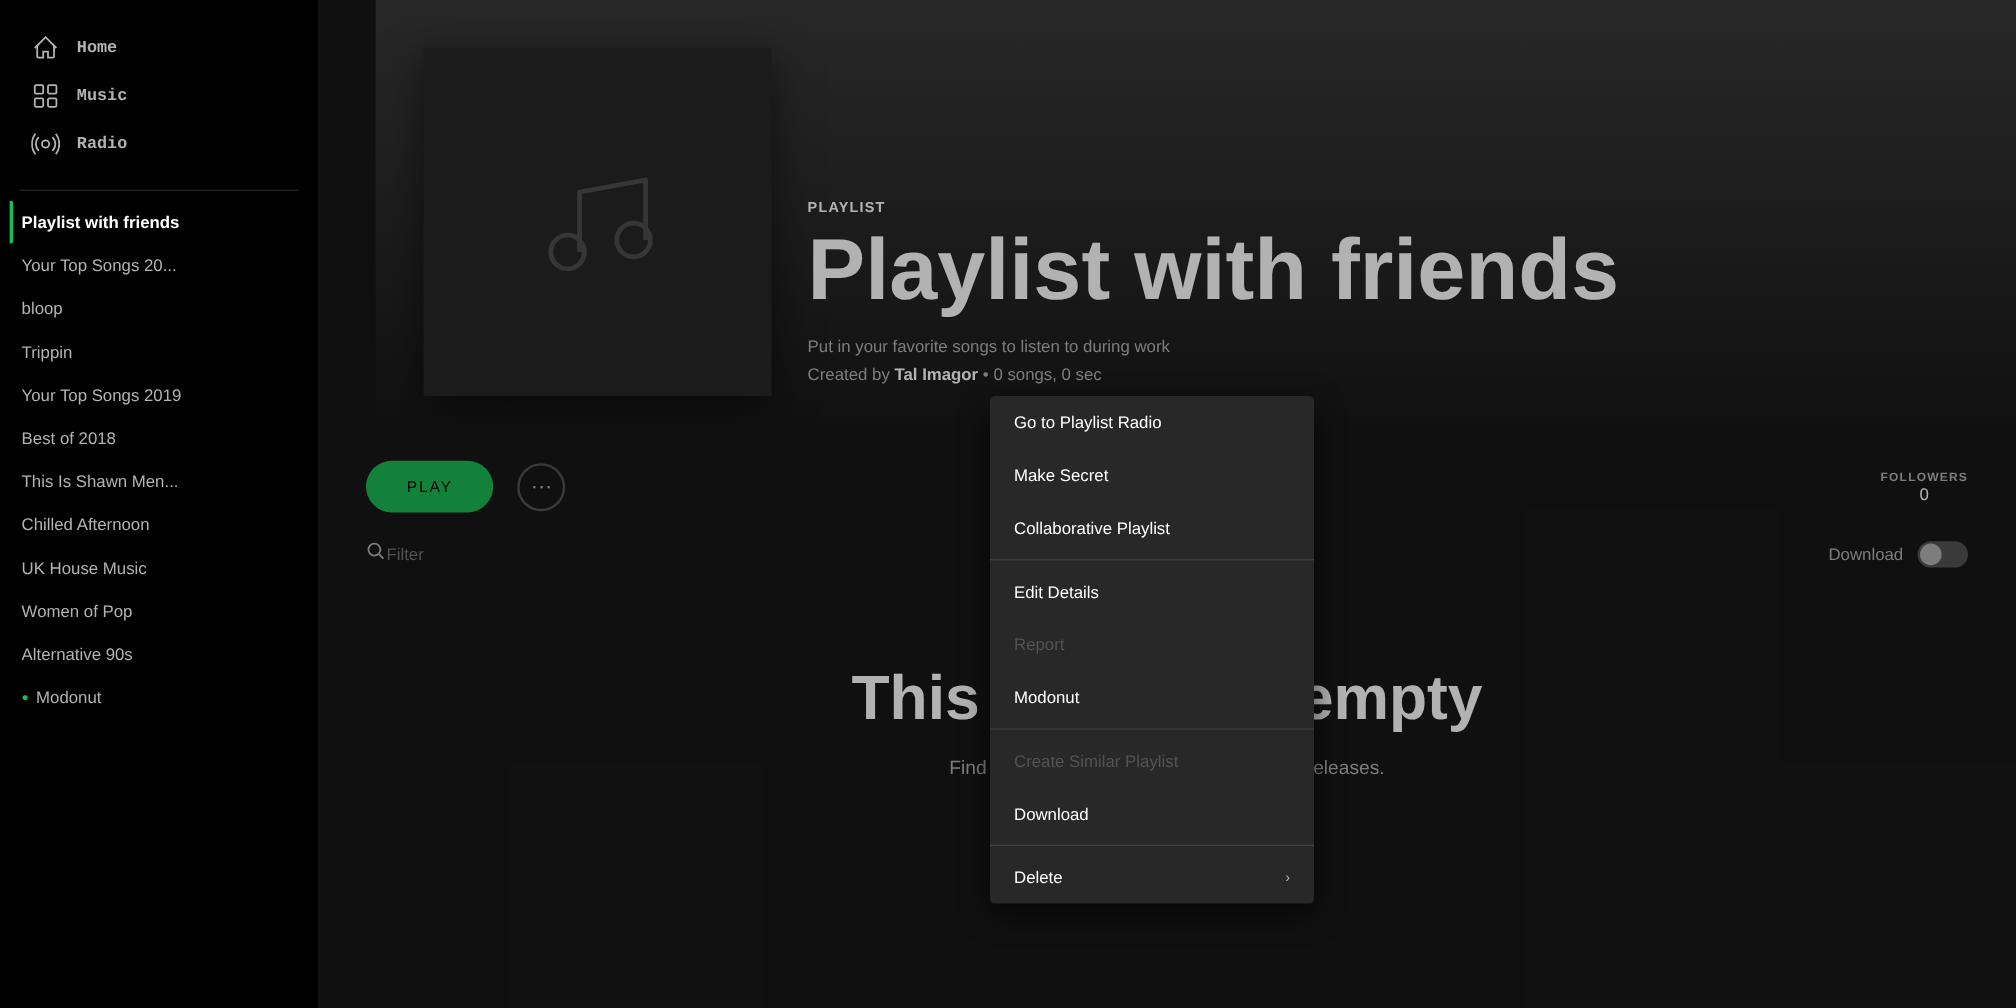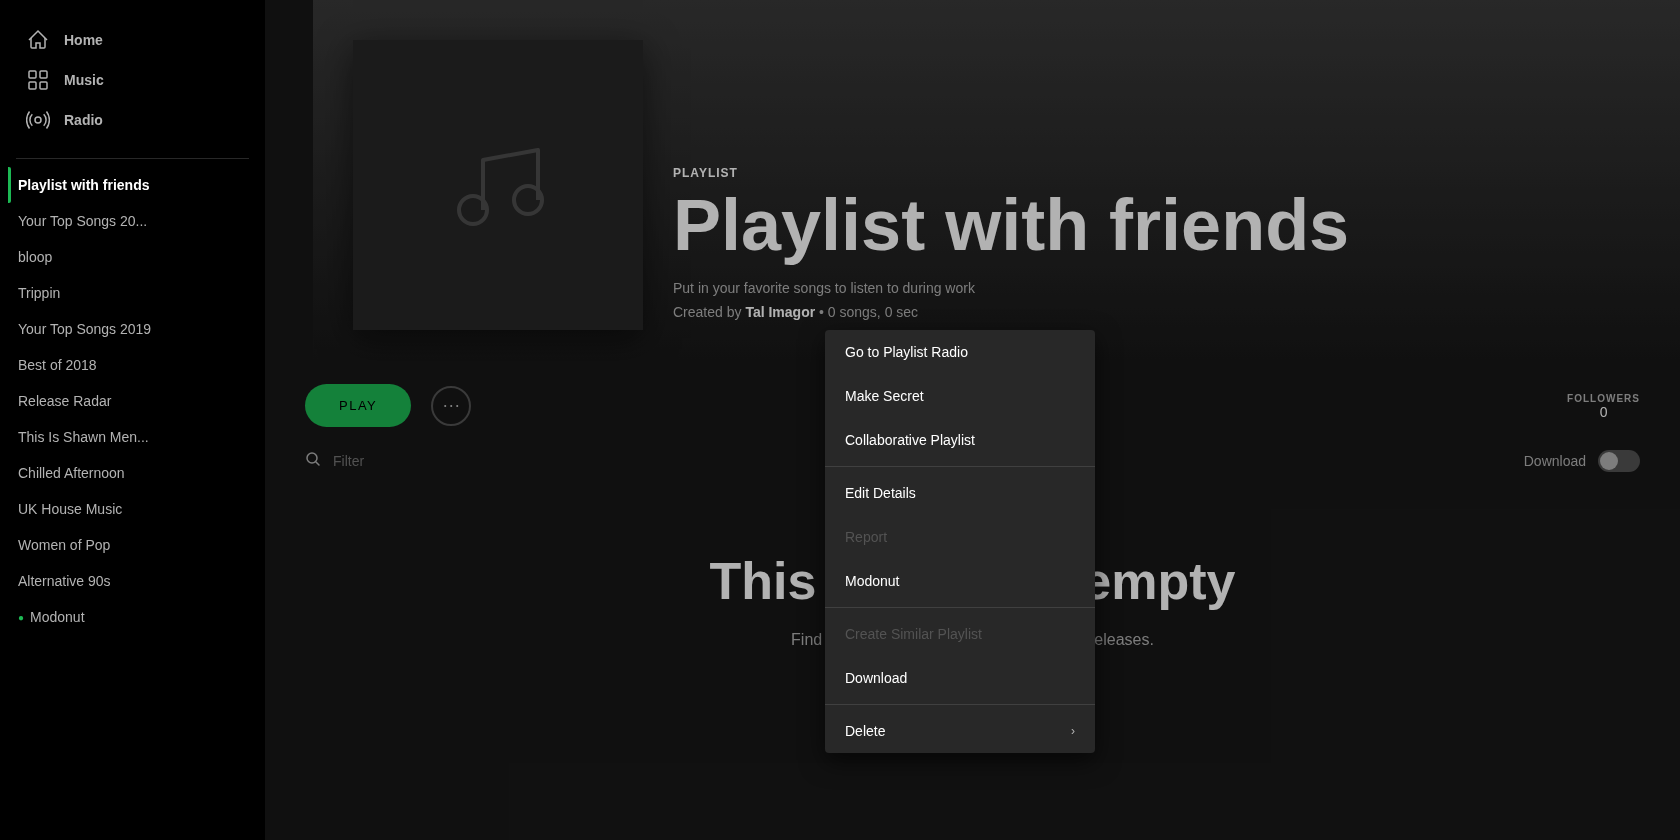--- a/index.html
+++ b/index.html
@@ -39,20 +39,21 @@
       display: flex;
       align-items: center;
       gap: 14px;
       padding: 8px 10px;
       border-radius: 4px;
       cursor: pointer;
       color: #b3b3b3;
       font-size: 14px;
       font-weight: 600;
       text-decoration: none;
+      font-family: Liberation Mono, monospace;
     }
 
     .nav-item .nav-icon {
       width: 24px;
       height: 24px;
       display: flex;
       align-items: center;
       justify-content: center;
       flex-shrink: 0;
     }
@@ -232,21 +233,21 @@
 
     .followers-count {
       font-size: 14px;
       color: #fff;
     }
 
     .filter-section {
       padding: 0 40px 20px;
       display: flex;
       align-items: center;
-      gap: 12px;
+      gap: 1px;
     }
 
     .filter-input {
       background: transparent;
       border: none;
       color: #b3b3b3;
       font-size: 14px;
       outline: none;
     }
 
@@ -435,23 +436,20 @@
       <div class="playlist-item">
         <span>Trippin</span>
       </div>
       <div class="playlist-item">
         <span>Your Top Songs 2019</span>
       </div>
       <div class="playlist-item">
         <span>Best of 2018</span>
       </div>
       <div class="playlist-item">
-        <span>Release Radar</span>
-      </div>
-      <div class="playlist-item">
         <span>This Is Shawn Men...</span>
       </div>
       <div class="playlist-item">
         <span>Chilled Afternoon</span>
       </div>
       <div class="playlist-item">
         <span>UK House Music</span>
       </div>
       <div class="playlist-item">
         <span>Women of Pop</span>

